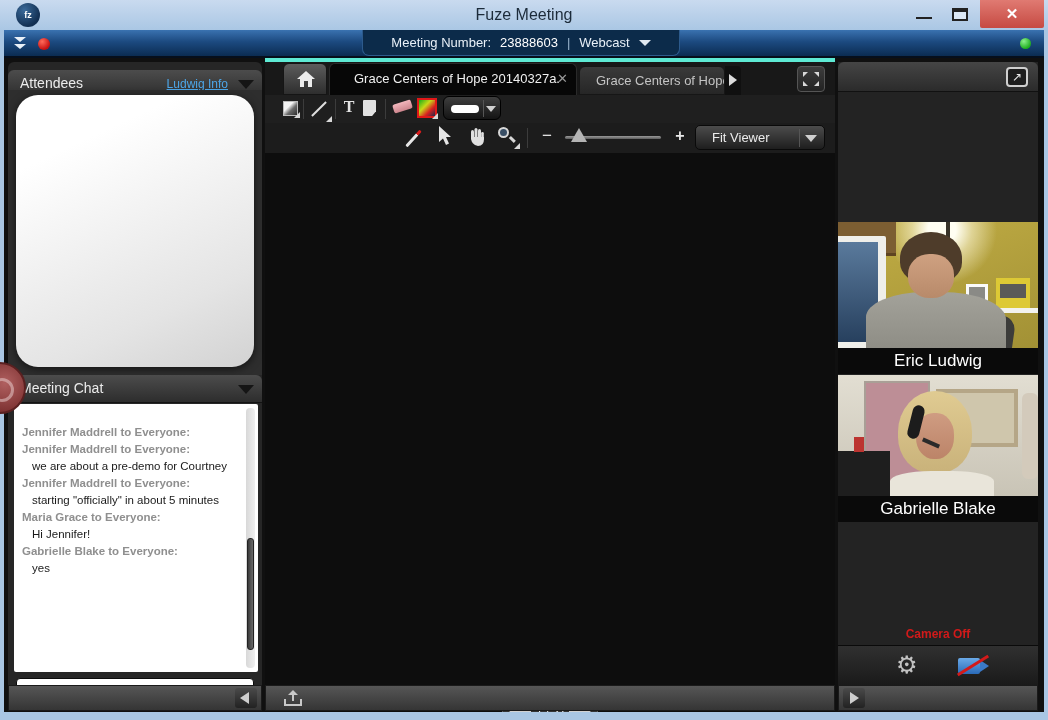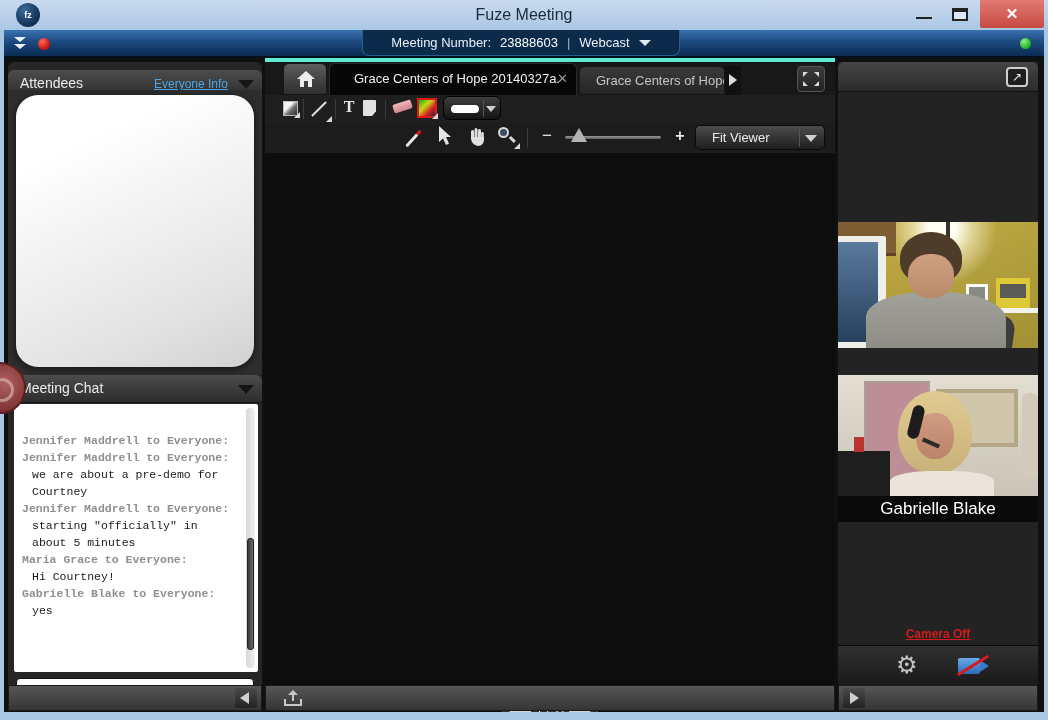--- a/index.html
+++ b/index.html
@@ -66,21 +66,21 @@
   .meeting-info { position:absolute; right:34px; top:7px; font-size:12px;
     color:#4da6e8; text-decoration:underline; cursor:pointer; }
   .attendees-body { position:absolute; left:0; top:28px; width:254px; height:285px; background:#2e2e2e; }
   .attendees-overlay { position:absolute; left:8px; top:5px; width:238px; height:272px;
     border-radius:22px; background:linear-gradient(155deg,#ffffff 20%,#e4e4e4 75%,#d2d2d2);
     box-shadow:0 2px 8px rgba(0,0,0,.6); }
 
   .chat-hd-top { top:313px; }
   .chat-body { position:absolute; left:6px; top:342px; width:244px; height:268px;
     background:#ffffff; border-radius:2px; }
-  .chat-msgs { position:absolute; left:8px; top:28px; width:214px; font-size:11.5px; line-height:17px;font-family:Liberation Mono, monospace; }
+  .chat-msgs { position:absolute; left:8px; top:20px; width:214px; font-size:11.5px; line-height:17px; }
   .chat-msgs .sender { color:#8f8f8f; font-weight:bold; }
   .chat-msgs .text { color:#1a1a1a; padding-left:10px; }
   .chat-scroll { position:absolute; right:3px; top:4px; width:9px; height:260px;
     background:linear-gradient(90deg,#d8d8d8,#efefef); border-radius:4px; }
   .chat-thumb { position:absolute; left:1px; top:130px; width:7px; height:112px;
     background:linear-gradient(90deg,#3a3a3a,#6a6a6a); border-radius:3px; border:1px solid #222; cursor:pointer; }
   .chat-input { position:absolute; left:8px; top:616px; width:238px; height:26px;
     background:#fff; border:1px solid #0c0c0c; border-radius:4px; font-size:12px; padding:0 6px;
     font-family:"Liberation Sans", sans-serif; }
   .recipient-dd { position:absolute; left:8px; top:650px; width:170px; height:29px;
@@ -232,21 +232,21 @@
   .popout-btn { position:absolute; right:10px; top:5px; width:22px; height:20px;
     background:#1e1e1e; border:2px solid #cfcfcf; border-radius:4px; cursor:pointer;
     color:#e8e8e8; font-size:12px; text-align:center; line-height:16px; }
   .video-frame { position:absolute; left:0; width:200px; overflow:hidden; background:#000; }
   .vf-eric { top:160px; height:126px; }
   .vf-gab  { top:313px; height:121px; }
   .vname { position:absolute; left:0; width:200px; height:26px; background:#0a0a0a;
     color:#fff; font-size:17px; text-align:center; line-height:25px; }
   .vname-eric { top:286px; } .vname-gab { top:434px; }
   .camera-off { position:absolute; left:0; top:565px; width:200px; text-align:center;
-    color:#d11a1a; font-size:12px; font-weight:bold;text-decoration:underline; }
+    color:#d11a1a; font-size:12px; font-weight:bold; }
   .rp-toolbar { position:absolute; left:0; top:583px; width:200px; height:40px;
     background:linear-gradient(#303030,#1a1a1a); border-top:1px solid #0a0a0a; }
   .gear { position:absolute; left:58px; top:5px; font-size:24px; color:#c2c2c2; cursor:pointer;
     font-family:"DejaVu Sans", sans-serif; }
   .cam-ic { position:absolute; left:118px; top:9px; width:36px; height:22px; cursor:pointer; }
   .cam-ic .body { position:absolute; left:2px; top:3px; width:22px; height:16px;
     background:linear-gradient(#6aaae8,#2a6ab8); border-radius:2px; }
   .cam-ic .lens { position:absolute; left:24px; top:5px; width:0; height:0;
     border-top:6px solid transparent; border-bottom:6px solid transparent; border-left:9px solid #3a7ac8; }
   .cam-ic .slash { position:absolute; left:-1px; top:9px; width:36px; height:3px;
@@ -327,21 +327,21 @@
     <span class="dd-tri-sm"></span>
   </div>
   <div class="abs status-dot"></div>
 </div>
 
 <div class="abs main-bg"></div>
 
 <div class="abs left-panel">
   <div class="panel-hd" style="top:8px;">
     <span class="hd-label">Attendees</span>
-    <span class="meeting-info">Everyone Info</span>
+    <span class="meeting-info">Ludwig Info</span>
     <span class="hd-tri"></span>
   </div>
   <div class="attendees-body">
     <div class="attendees-overlay"></div>
   </div>
 
   <div class="panel-hd chat-hd-top">
     <span class="hd-label">Meeting Chat</span>
     <span class="hd-tri"></span>
   </div>
@@ -357,21 +357,21 @@
           <div class="text">we are about a pre-demo for Courtney</div>
         </div>
 
         <div>
           <div class="sender">Jennifer Maddrell to Everyone:</div>
           <div class="text">starting "officially" in about 5 minutes</div>
         </div>
 
         <div>
           <div class="sender">Maria Grace to Everyone:</div>
-          <div class="text">Hi Courtney!</div>
+          <div class="text">Hi Jennifer!</div>
         </div>
 
         <div>
           <div class="sender">Gabrielle Blake to Everyone:</div>
           <div class="text">yes</div>
         </div>
       </div>
     <div class="chat-scroll">
       <div class="chat-thumb"></div>
     </div>
@@ -508,20 +508,21 @@
     <div class="sc eric-pole"></div>
     <div class="sc eric-shelf"></div>
     <div class="sc eric-frame"></div>
     <div class="sc eric-yellowbox"></div>
     <div class="sc eric-photo"></div>
     <div class="sc eric-dark"></div>
     <div class="sc eric-body"></div>
     <div class="sc eric-hair"></div>
     <div class="sc eric-face"></div>
   </div>
+  <div class="vname vname-eric">Eric Ludwig</div>
 
   <div class="video-frame vf-gab">
     <div class="sc gab-bg"></div>
     <div class="sc gab-door"></div>
     <div class="sc gab-board"></div>
     <div class="sc gab-right"></div>
     <div class="sc gab-monitor"></div>
     <div class="sc gab-cup"></div>
     <div class="sc gab-hair"></div>
     <div class="sc gab-face"></div>

